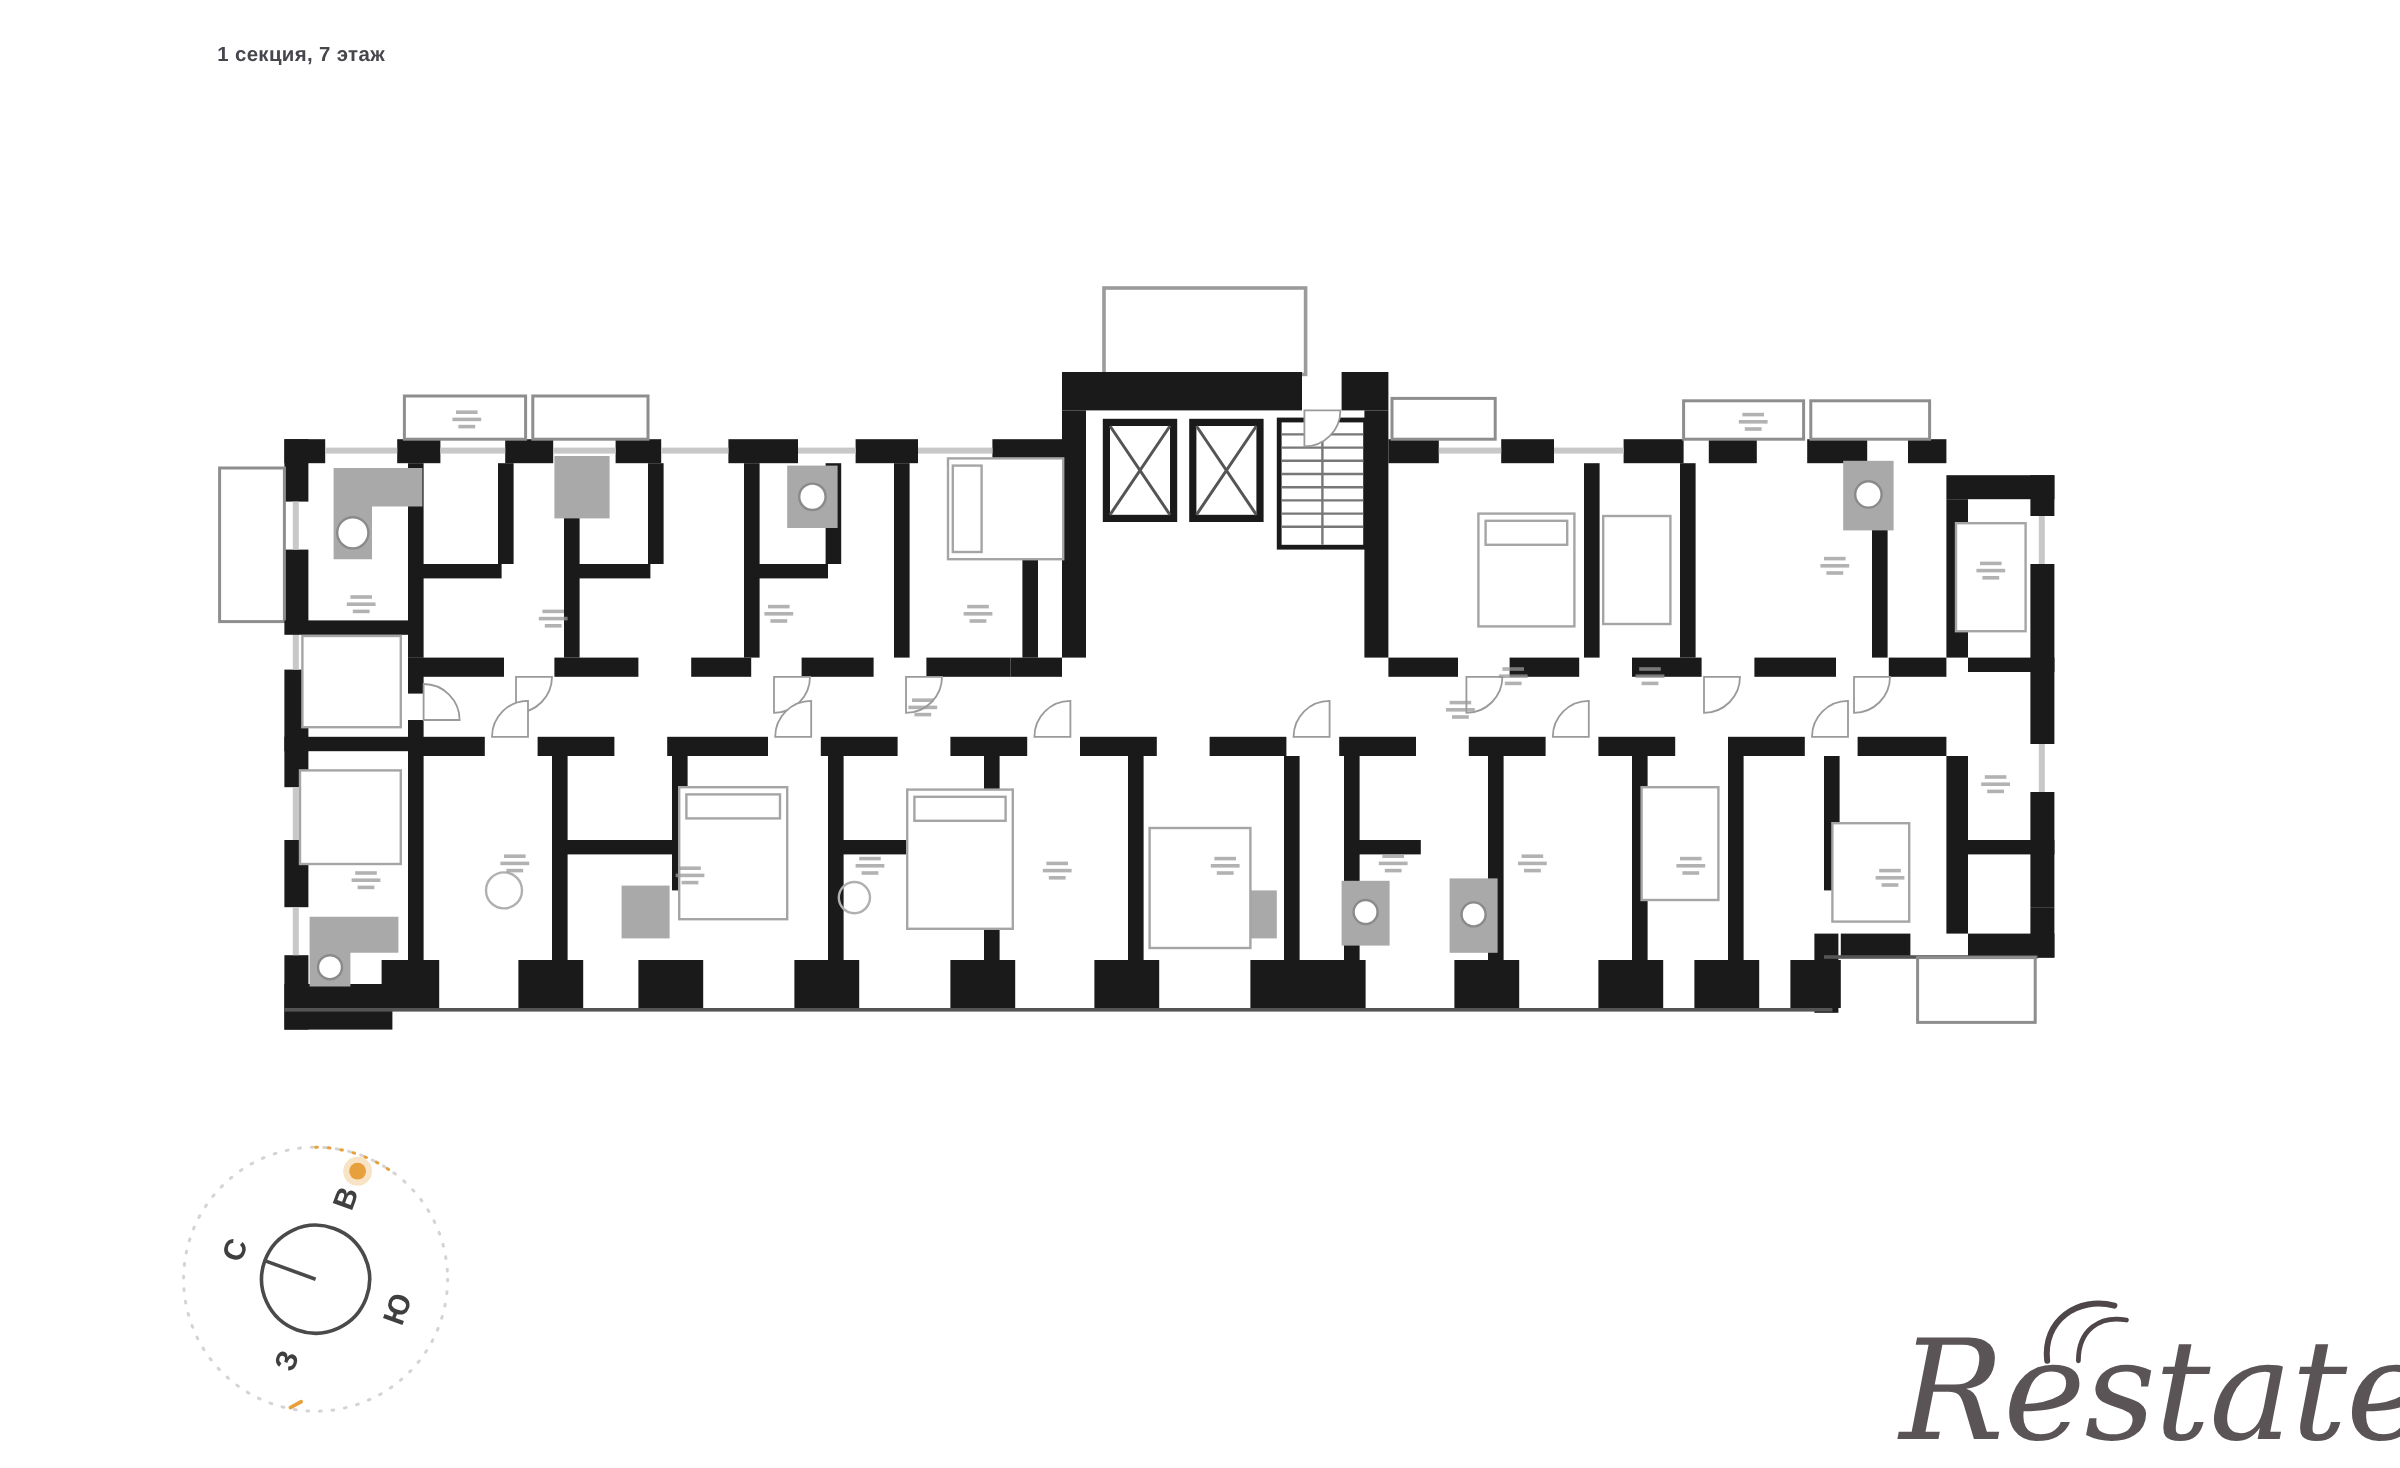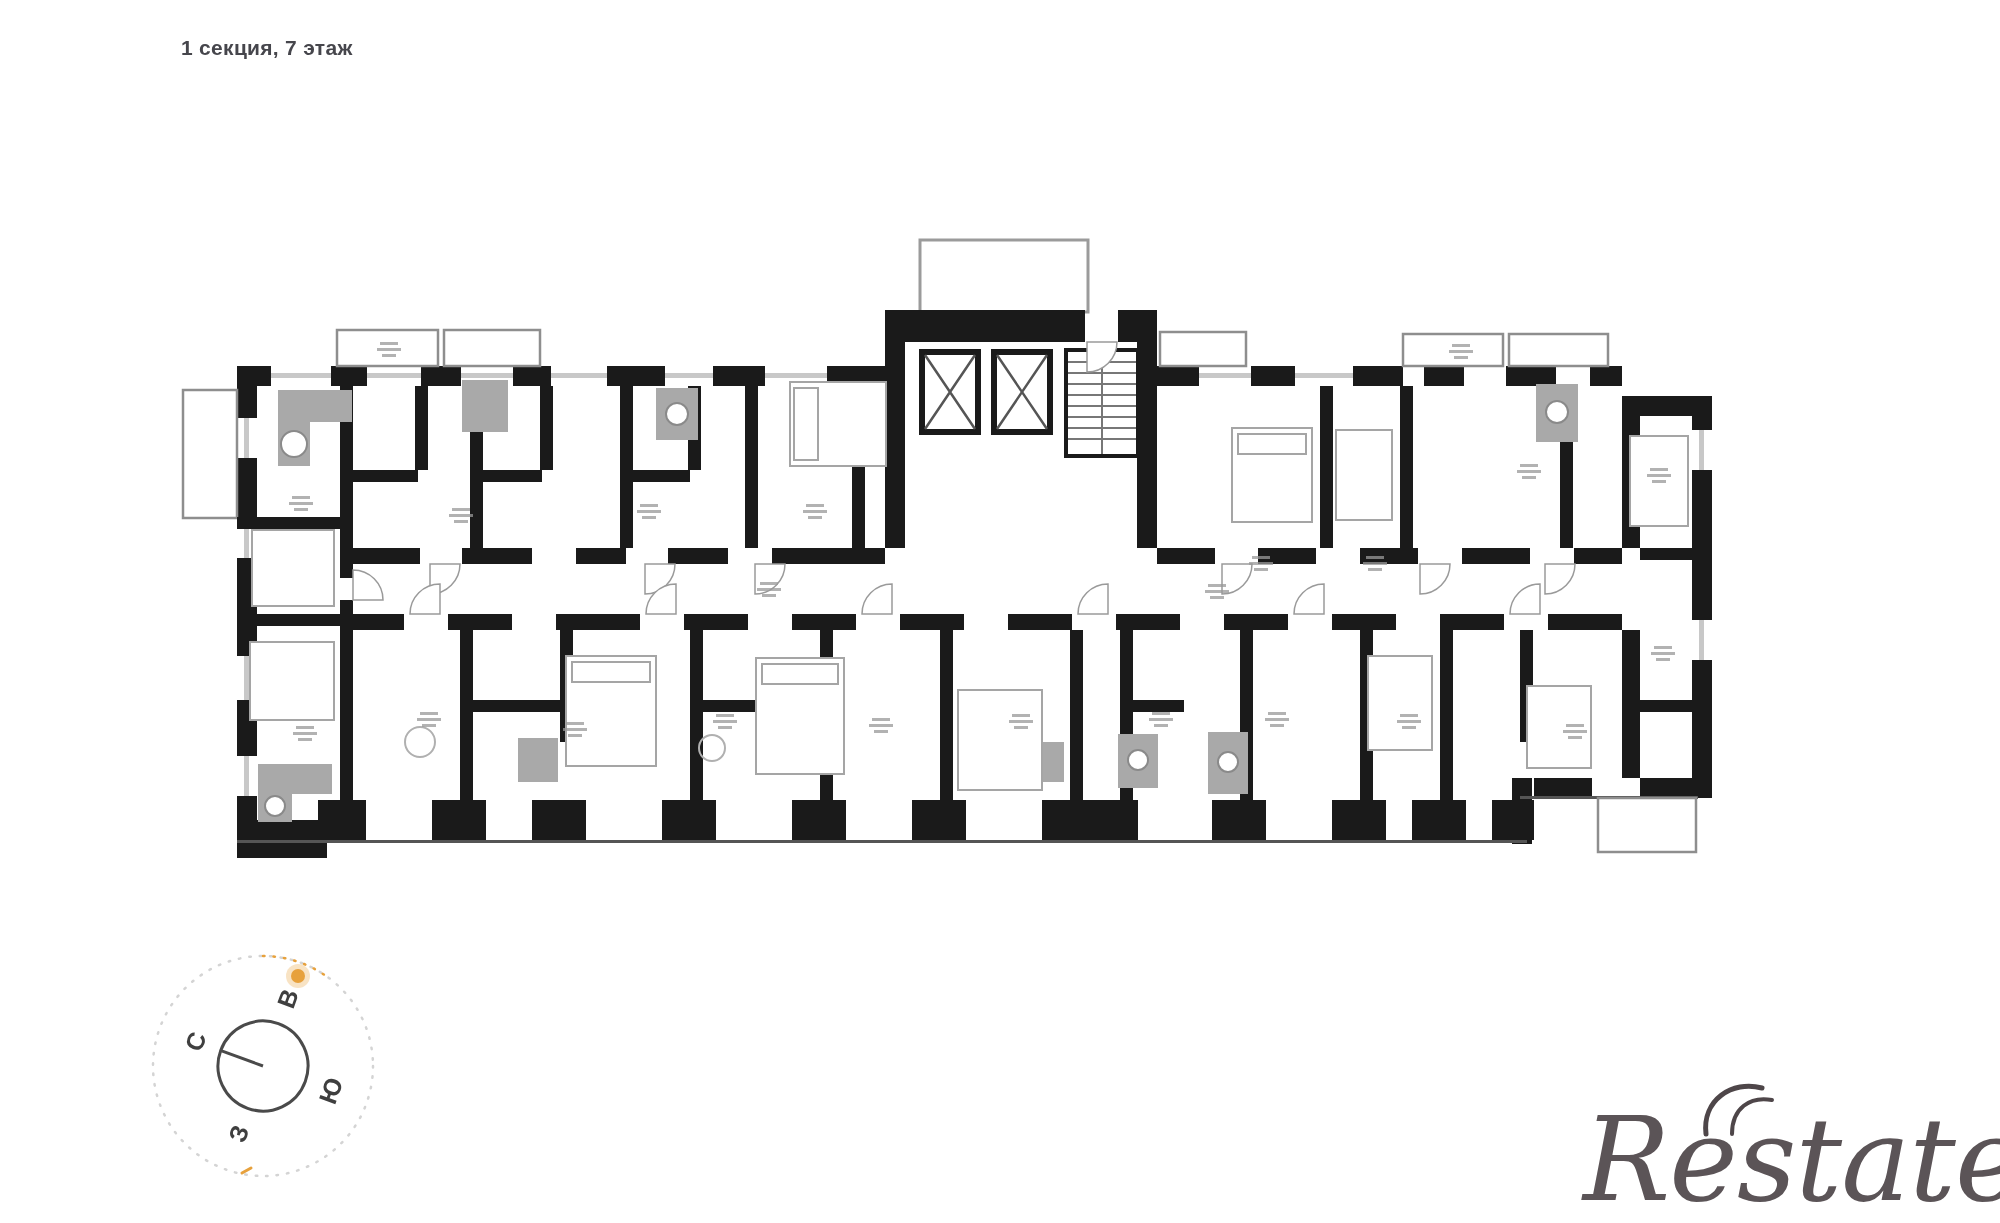--- a/index.html
+++ b/index.html
@@ -1,18 +1,18 @@
 <!DOCTYPE html>
 <html><head>
 <meta charset="utf-8">
 <style>
   html,body{margin:0;padding:0;background:#fff;}
   #stage{position:relative;width:2000px;height:1223px;background:#fff;overflow:hidden;
          font-family:"Liberation Sans",sans-serif;}
-  .page-title{position:absolute;left:181px;top:36px;font-size:21px;font-weight:600;
+  .page-title{position:absolute;left:181px;top:36px;font-size:17px;font-weight:600;
               color:#46464c;letter-spacing:.3px;}
   #plan-svg{position:absolute;left:0;top:0;}
   #compass-svg{position:absolute;left:150px;top:952px;}
   .watermark{position:absolute;left:1583px;top:1092px;width:500px;height:140px;
              font-family:"DejaVu Serif","Liberation Serif",serif;font-style:italic;
              font-weight:400;font-size:116px;color:#4e4649;white-space:nowrap;
              letter-spacing:-1px;opacity:.92;}
   .wm-swirl{position:absolute;left:1688px;top:1074px;}
   svg text.cmp{font-family:"Liberation Sans",sans-serif;font-size:25px;font-weight:600;
                fill:#3f3f3f;text-anchor:middle;}

